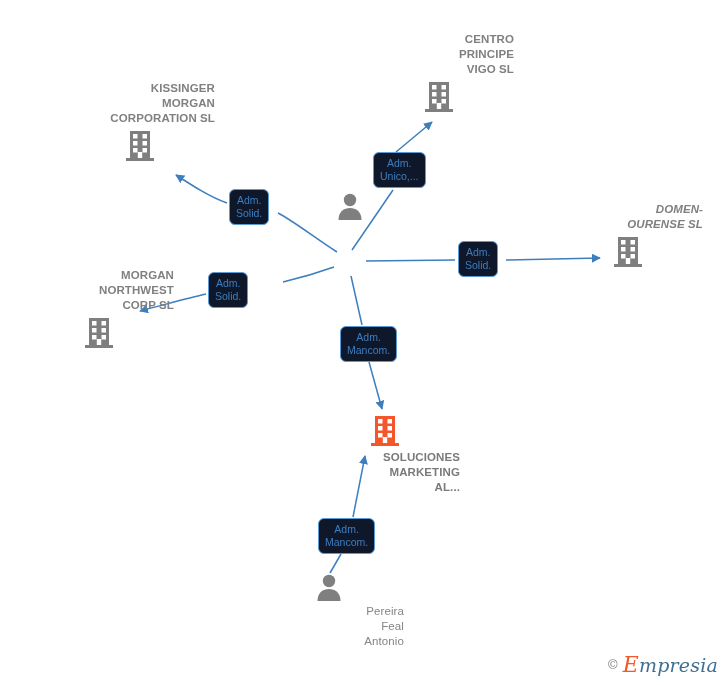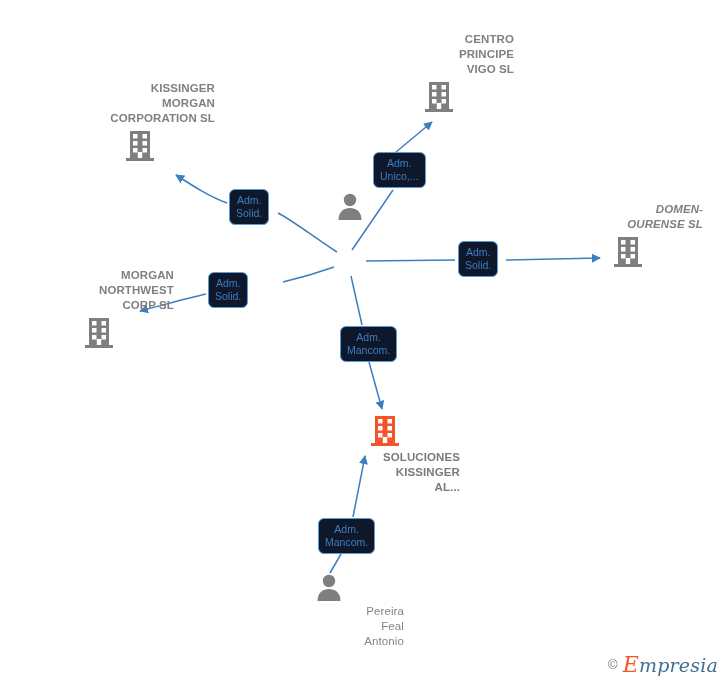--- a/index.html
+++ b/index.html
@@ -217,21 +217,21 @@
       <rect x="1" y="29" width="28" height="3" fill="#f4552b"></rect>
       <rect x="8" y="5" width="4.5" height="4.5" fill="#ffffff"></rect>
       <rect x="17.5" y="5" width="4.5" height="4.5" fill="#ffffff"></rect>
       <rect x="8" y="12" width="4.5" height="4.5" fill="#ffffff"></rect>
       <rect x="17.5" y="12" width="4.5" height="4.5" fill="#ffffff"></rect>
       <rect x="8" y="19" width="4.5" height="4.5" fill="#ffffff"></rect>
       <rect x="17.5" y="19" width="4.5" height="4.5" fill="#ffffff"></rect>
       <rect x="12.8" y="23" width="4.4" height="6" fill="#ffffff"></rect>
     </svg>
     <span class="label">SOLUCIONES
-KISSINGER
+MARKETING
 AL...</span>
   </div>
 
   <div class="node person label-below" style="left:329px;top:573px;">
     <svg class="icon" width="28" height="28" viewBox="0 0 28 28">
       <circle cx="14" cy="8" r="6.2" fill="#7f7f7f"></circle>
       <path d="M 2.5 28 C 2.5 19.5 8 16 14 16 C 20 16 25.5 19.5 25.5 28 Z" fill="#7f7f7f"></path>
     </svg>
     <span class="label">Pereira
 Feal

